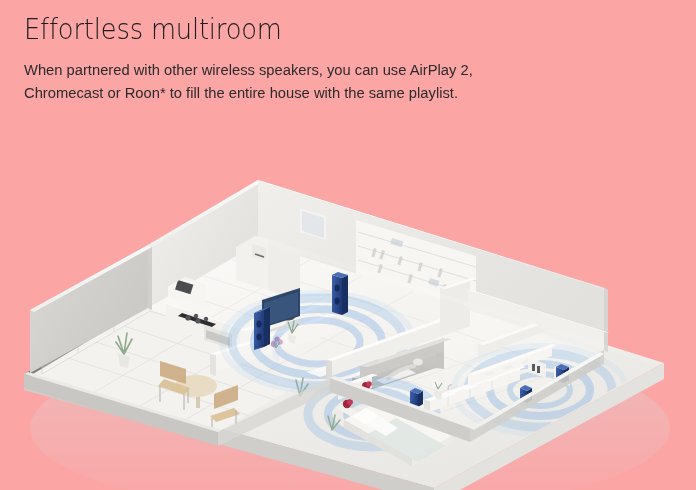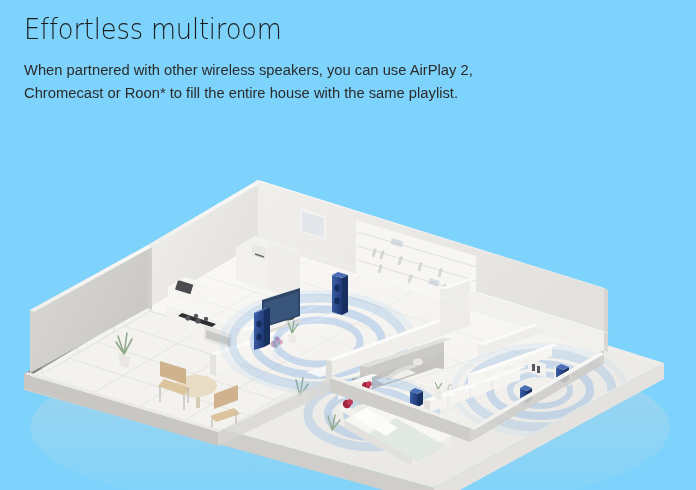--- a/index.html
+++ b/index.html
@@ -3,21 +3,21 @@
 <meta charset="utf-8">
 <style>
   html,body{margin:0;padding:0;}
   body{
     width:696px;height:490px;overflow:hidden;
     background:#f2f2f2;
     font-family:"Liberation Sans","DejaVu Sans",sans-serif;
     color:#1a1a1a;
     position:relative;
   }
-  .page{position:relative;width:696px;height:490px;background:#7dd3fc;}
+  .page{position:relative;width:696px;height:490px;background:#fca5a5;}
 
   .text-block{position:absolute;left:24px;top:14px;width:640px;}
   .headline{
     font-family:"DejaVu Sans","Liberation Sans",sans-serif;
     font-size:28px;font-weight:300;letter-spacing:-0.2px;
     color:#1c1c1c;margin:0 0 12px 0;line-height:1.15;
     transform:scaleX(0.92);transform-origin:left center;
     white-space:nowrap;
   }
   .subcopy{

